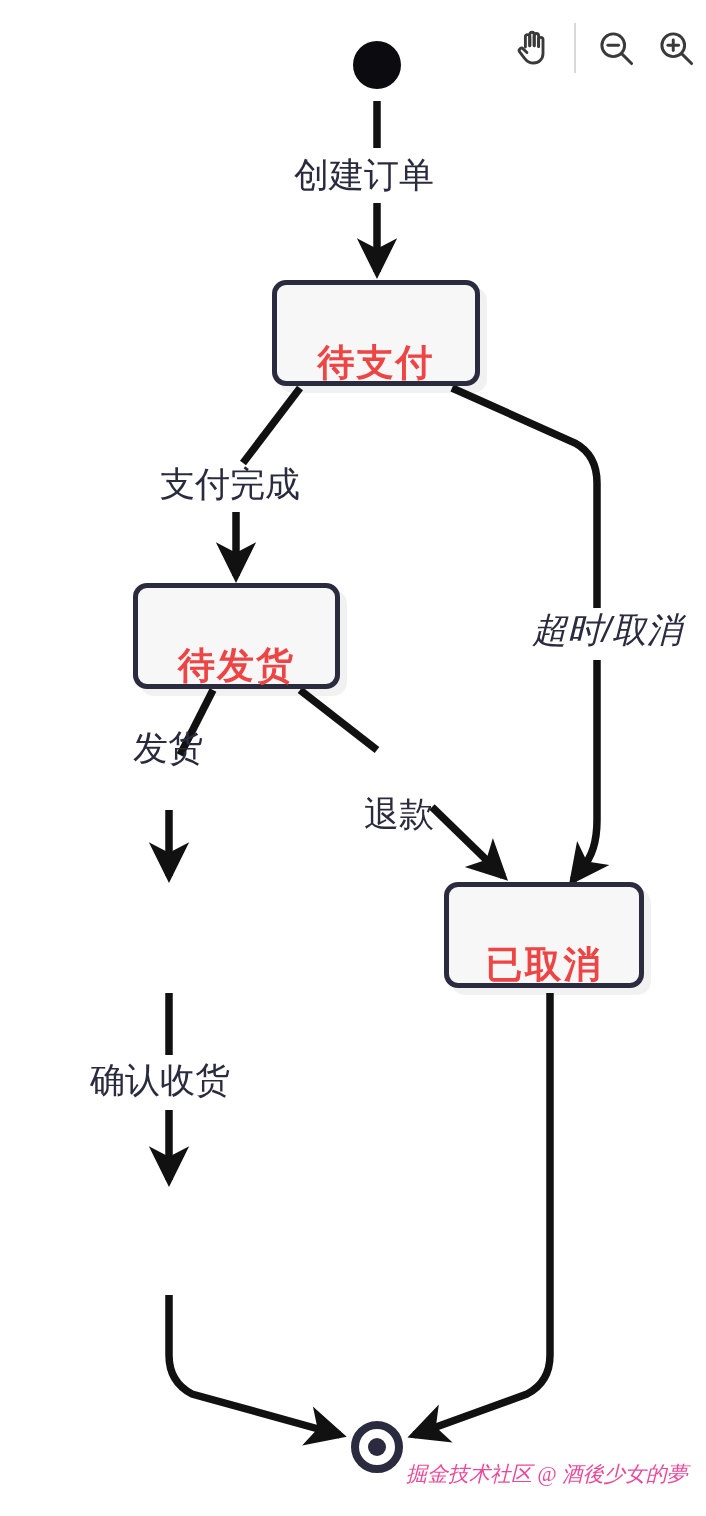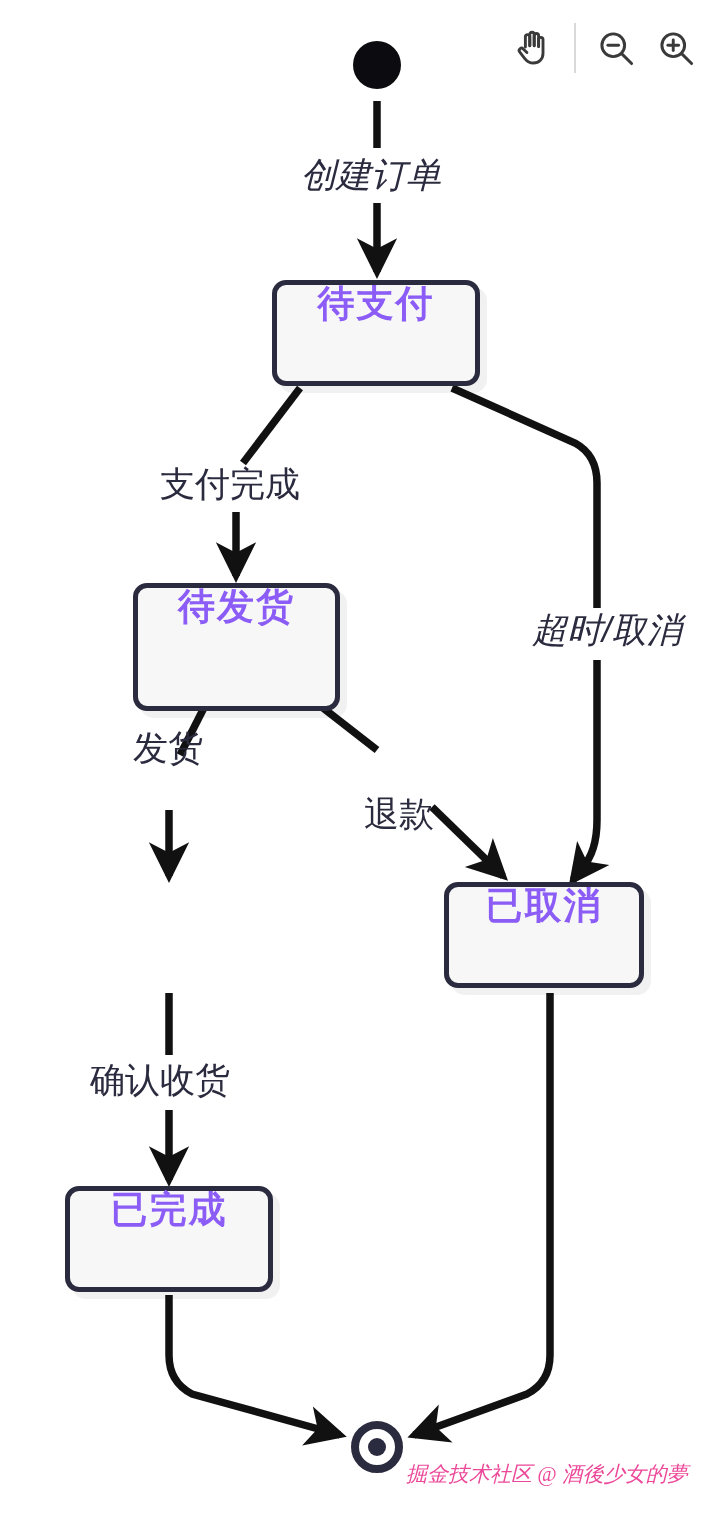--- a/index.html
+++ b/index.html
@@ -56,26 +56,26 @@
   }
 
   
   .node {
     position: absolute;
     box-sizing: border-box;
     background: #f7f7f7;
     border: 5px solid #2b2b3f;
     border-radius: 14px;
     display: flex;
-    align-items: flex-start;
+    align-items: flex-end;
     justify-content: center;
     box-shadow: 7px 7px 0 0 rgba(0,0,0,0.055);
     font-weight: bold;
     font-size: 37px;
-    color: #8b5cf6;
+    color: #ef4444;
     letter-spacing: 2px;
     line-height: 1;
   }
 
   
   .edge-label {
     position: absolute;
     font-size: 35px;
     color: #2b2b3f;
     white-space: nowrap;
@@ -174,34 +174,31 @@
     <g>
       <circle cx="377" cy="1447" r="22" fill="none" stroke="#2b2b3f" stroke-width="8"></circle>
       <circle cx="377" cy="1447" r="9" fill="#2b2b3f"></circle>
     </g>
   </svg>
 
   <div class="node" style="left:272px; top:280px; width:208px; height:106px;">
     <span>待支付</span>
   </div>
 
-  <div class="node" style="left:133px; top:583px; width:207px; height:128px;">
+  <div class="node" style="left:133px; top:583px; width:207px; height:106px;">
     <span>待发货</span>
   </div>
 
 
   <div class="node" style="left:444px; top:882px; width:200px; height:106px;">
     <span>已取消</span>
   </div>
 
-  <div class="node" style="left:65px; top:1186px; width:208px; height:106px;">
-    <span>已完成</span>
-  </div>
-
-  <div class="edge-label" style="left:301px; top:157px;font-style:italic;">创建订单</div>
+
+  <div class="edge-label" style="left:294px; top:157px;">创建订单</div>
 
   <div class="edge-label" style="left:160px; top:466px;">支付完成</div>
 
   <div class="edge-label" style="left:532px; top:612px;font-style:italic;">超时/取消</div>
 
   <div class="edge-label" style="left:133px; top:730px;">发货</div>
 
   <div class="edge-label" style="left:364px; top:796px;">退款</div>
 
   <div class="edge-label" style="left:90px; top:1062px;">确认收货</div>

